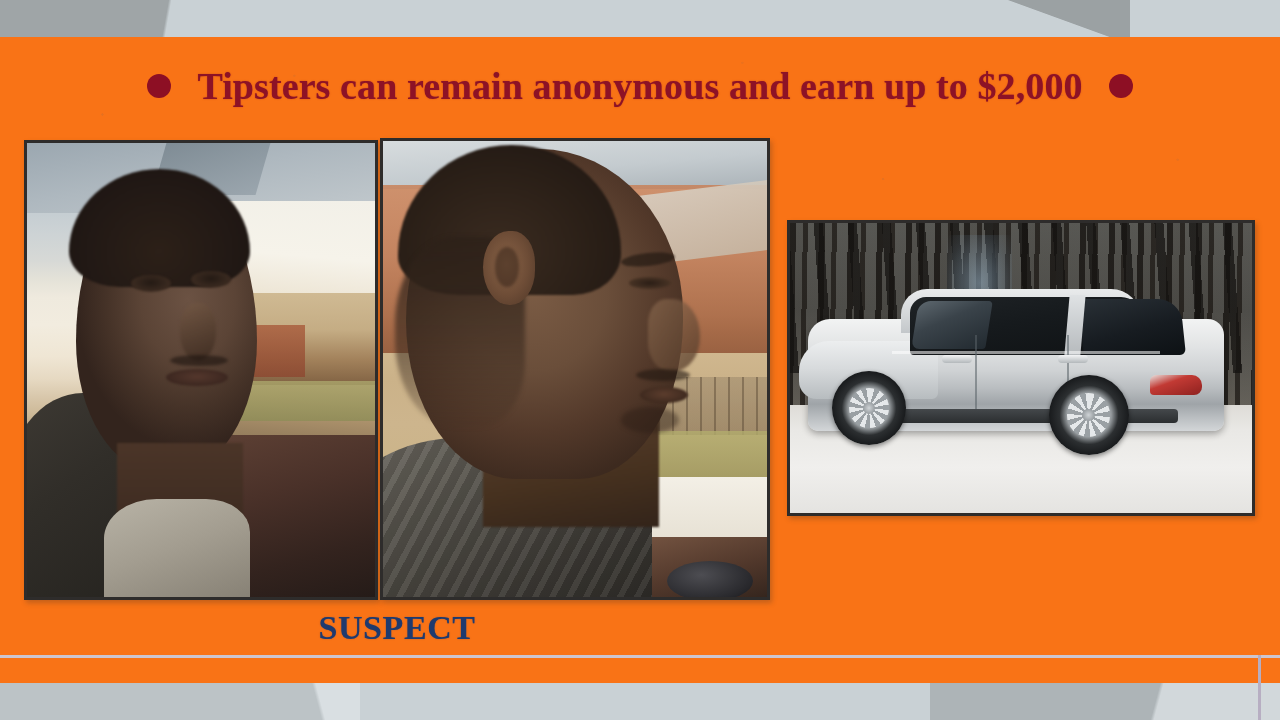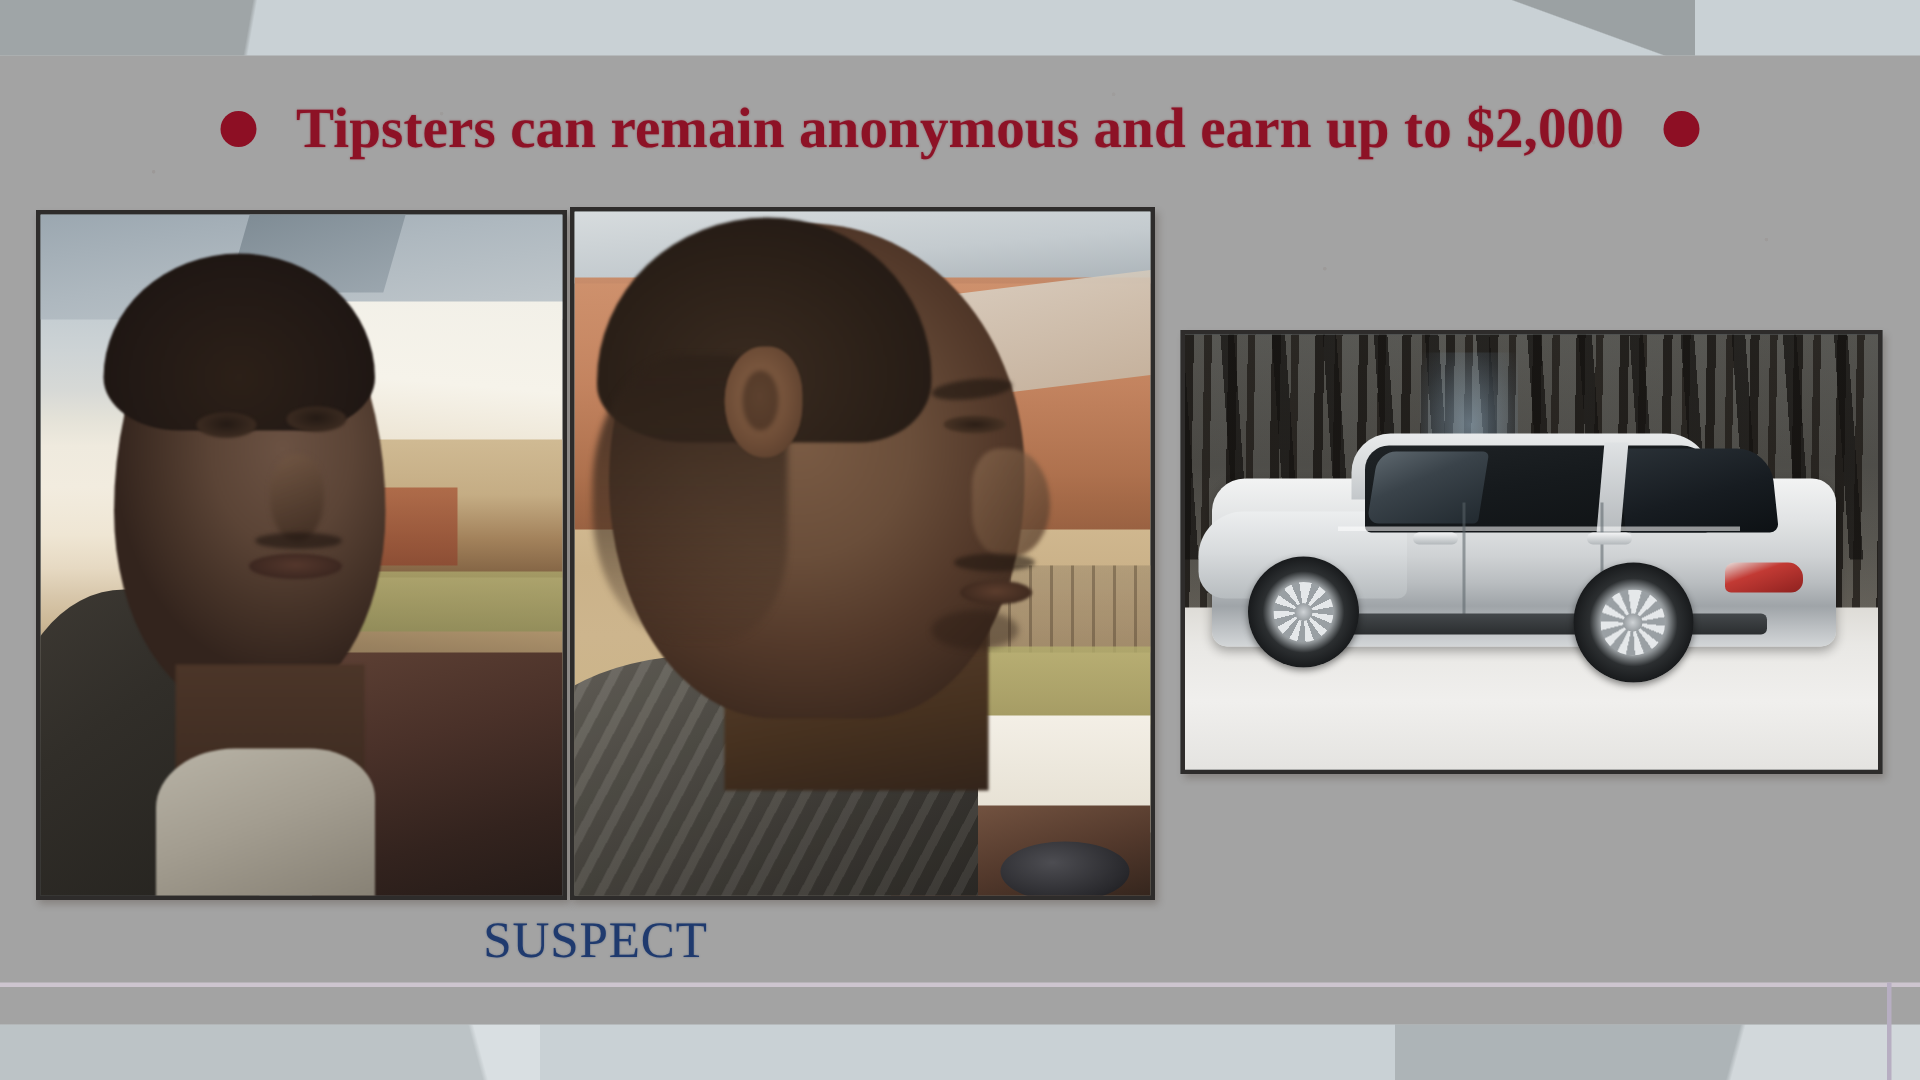--- a/index.html
+++ b/index.html
@@ -55,21 +55,21 @@
     width: 350px; height: 37px;
     background: linear-gradient(285deg, #d2d8db 0%, #d2d8db 35%, #adb4b7 36%, #adb4b7 100%);
   }
 
   
   #panel {
     position: absolute;
     top: 37px; left: 0;
     width: 1280px;
     height: 646px;
-    background: #a3a3a3;
+    background: #f97316;
   }
   
   #panel::before {
     content: "";
     position: absolute;
     inset: 0;
     pointer-events: none;
     opacity: .5;
     background-image:
       radial-gradient(circle at 8% 12%, rgba(120,100,90,.30) 0 1px, transparent 1.4px),
@@ -480,21 +480,21 @@
     background: linear-gradient(180deg, rgba(40,43,45,.82), rgba(40,43,45,0));
   }
   #v-arch-front { left: 7%;  top: 140px; width: 94px; }
   #v-arch-rear  { left: 54%; top: 142px; width: 100px; }
 
   
   .caption {
     position: absolute;
     z-index: 4;
     font-family: "Liberation Serif", "DejaVu Serif", serif;
-    font-weight: 400;
+    font-weight: 700;
     color: #1f3a6e;
     font-size: 34px;
     letter-spacing: .6px;
     text-align: center;
     text-shadow: 0 0 1.2px rgba(31,58,110,.5);
   }
   #caption-suspect { left: 24px;  top: 572px; width: 746px; }
   #caption-vehicle { left: 787px; top: 572px; width: 468px; }
 
   

